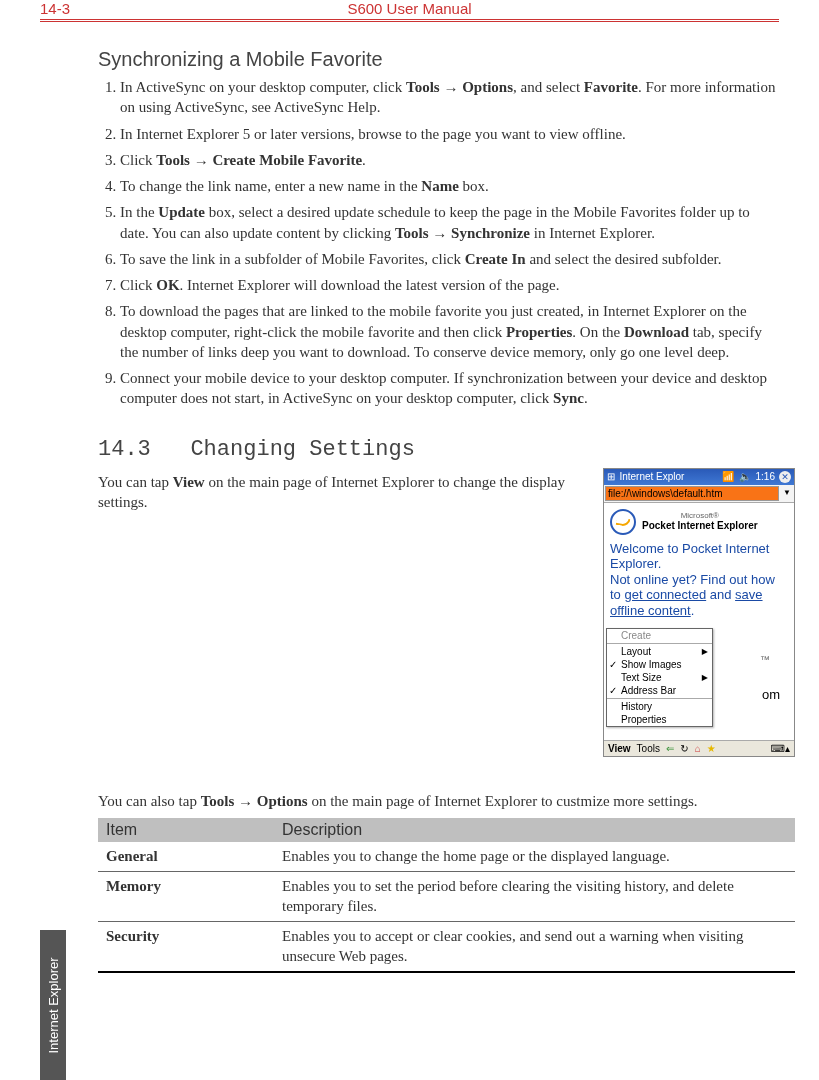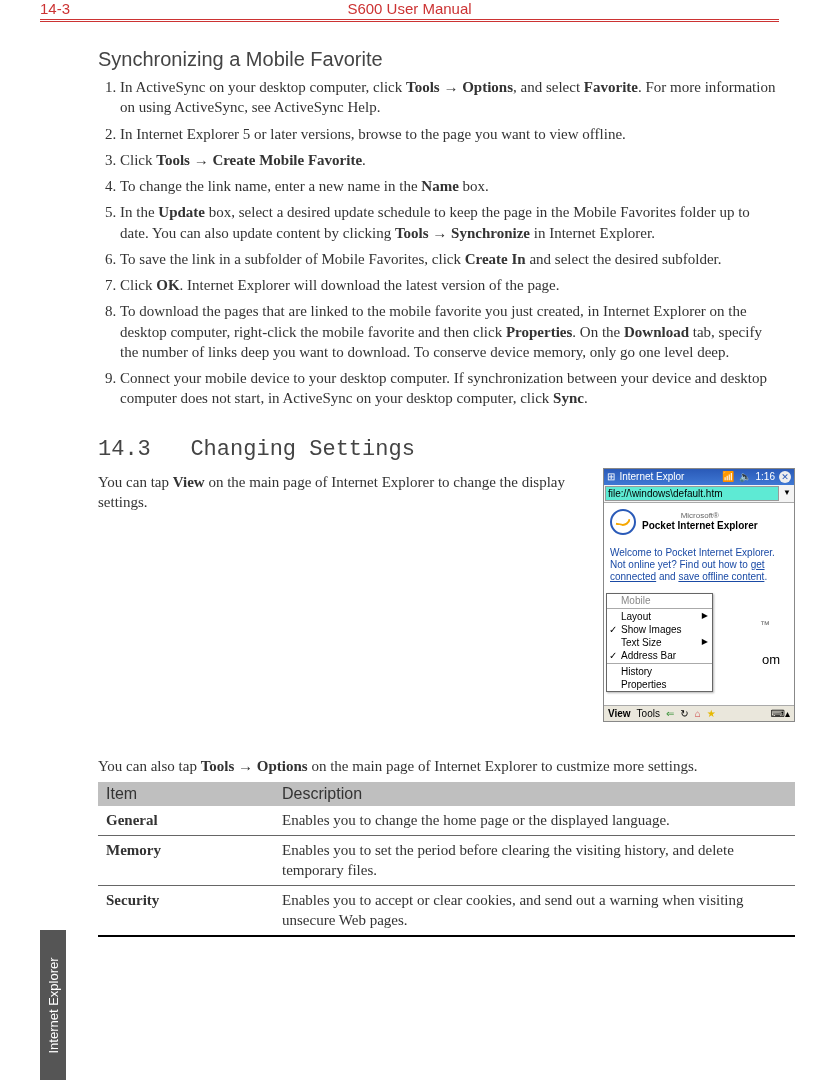--- a/index.html
+++ b/index.html
@@ -95,21 +95,21 @@
   .ds-addr {
     display: flex;
     border-bottom: 1px solid #aaa;
     background: #f4f4f4;
   }
   .ds-addr input {
     flex: 1;
     border: 1px solid #999;
     font-size: 10px;
     padding: 1px 2px;
-    background: #5eead4;
+    background: #f97316;
     margin: 1px;
   }
   .ds-addr .dd {
     width: 14px;
     display: flex; align-items: center; justify-content: center;
     font-size: 8px;
   }
   .ds-body {
     padding: 6px 6px 2px 6px;
   }
@@ -121,21 +121,21 @@
   }
   .ie-swoosh {
     width: 12px; height: 6px;
     border: 2px solid #f6a700;
     border-top: none; border-left: none;
     border-bottom-right-radius: 10px;
     transform: rotate(10deg);
   }
   .ms-small { font-size: 8px; color: #666; text-align: center; }
   .ms-pie { font-weight: bold; font-size: 10px; }
-  .ds-welcome { color: #1a4aa5; font-size: 10px; margin-top: 12px; line-height: 1.2; }
+  .ds-welcome { color: #1a4aa5; font-size: 13px; margin-top: 6px; line-height: 1.2; }
   .ds-welcome .u { text-decoration: underline; }
   .ds-menu-wrap { position: relative; margin-top: 10px; height: 110px; }
   .ds-menu {
     position: absolute;
     left: -4px;
     top: 0;
     width: 105px;
     background: #fff;
     border: 1px solid #666;
     box-shadow: 1px 1px 2px rgba(0,0,0,.3);
@@ -288,21 +288,21 @@
             </div>
           </div>
           <div class="ds-welcome">
             <span>Welcome to Pocket Internet Explorer.</span><br>
             <span>Not online yet? Find out how to </span><span class="u">get connected</span><span> and </span><span class="u">save offline content</span><span>.</span>
           </div>
           <div class="ds-menu-wrap">
             <span class="behind-text-2">™</span>
             <span class="behind-text">om</span>
             <div class="ds-menu">
-              <div class="mi disabled">Mobile</div>
+              <div class="mi disabled">Create</div>
               <hr>
               <div class="mi">
                   <span>Layout</span>
                   <span class="arrow">▶</span>
                 </div>
               <div class="mi check">Show Images</div>
               <div class="mi">
                   <span>Text Size</span>
                   <span class="arrow">▶</span>
                 </div>

